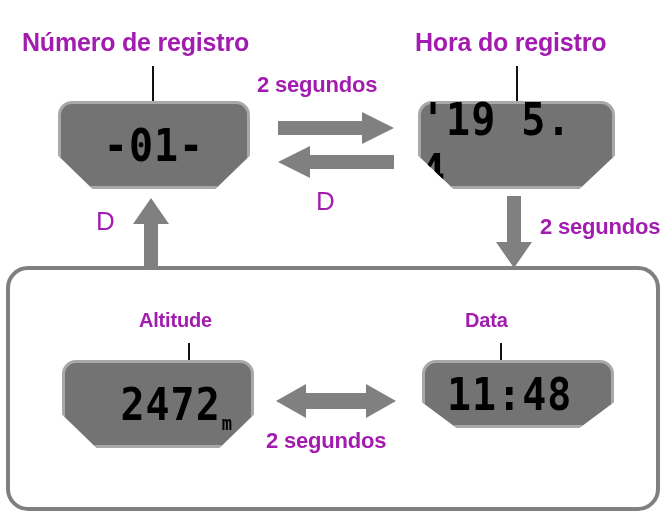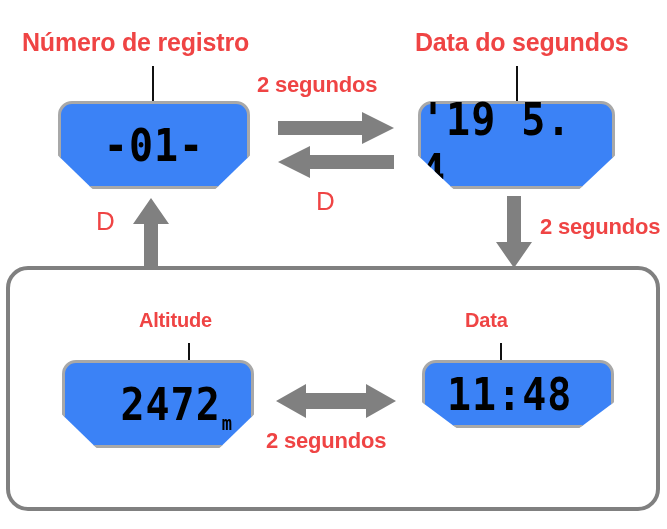--- a/index.html
+++ b/index.html
@@ -17,21 +17,21 @@
   }
 
   .stage {
     position: absolute;
     inset: 0;
   }
 
   
   .label {
     position: absolute;
-    color: #ef4444;
+    color: #a21caf;
     font-weight: 700;
     white-space: nowrap;
     letter-spacing: -0.2px;
   }
   .label-title {
     font-size: 25px;
     line-height: 29px;
   }
   .label-sub {
     font-size: 20px;
@@ -52,21 +52,21 @@
   .leader {
     position: absolute;
     width: 2px;
     background: #111111;
   }
 
   
   .lcd {
     position: absolute;
     box-sizing: border-box;
-    background: #3b82f6;
+    background: #737373;
     border: 3px solid #a8a8a8;
     
     border-radius: 14px 14px 0 0;
     clip-path: polygon(
       0% 0%, 100% 0%, 100% 62%,
       82% 100%, 18% 100%, 0% 62%
     );
   }
   .lcd-value {
     position: absolute;
@@ -115,21 +115,21 @@
 <div class="stage">
 
   <div class="label label-title" style="left:22px; top:28px;">Número de registro</div>
 
   <div class="leader" style="left:152px; top:66px; height:40px;"></div>
 
   <div class="lcd" style="left:58px; top:101px; width:192px; height:88px;">
     <div class="lcd-value center">-01-</div>
   </div>
 
-  <div class="label label-title" style="left:415px; top:28px;">Data do segundos</div>
+  <div class="label label-title" style="left:415px; top:28px;">Hora do registro</div>
 
   <div class="leader" style="left:516px; top:66px; height:40px;"></div>
 
   <div class="lcd" style="left:418px; top:101px; width:197px; height:88px;">
     <div class="lcd-value center">'19 5. 4</div>
   </div>
 
   <div class="label label-timing" style="left:257px; top:72px;">2 segundos</div>
 
   <div class="arrow" style="left:278px; top:112px;">

